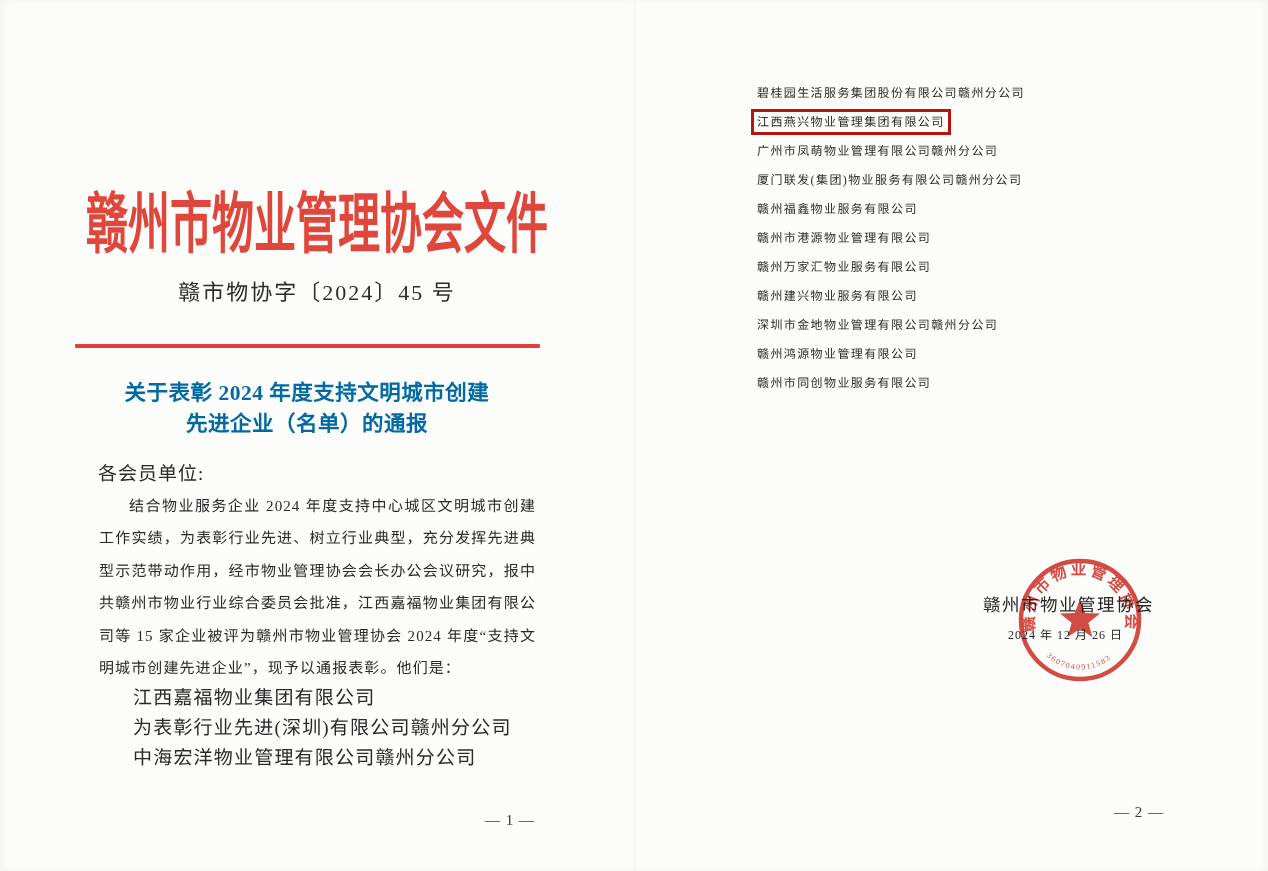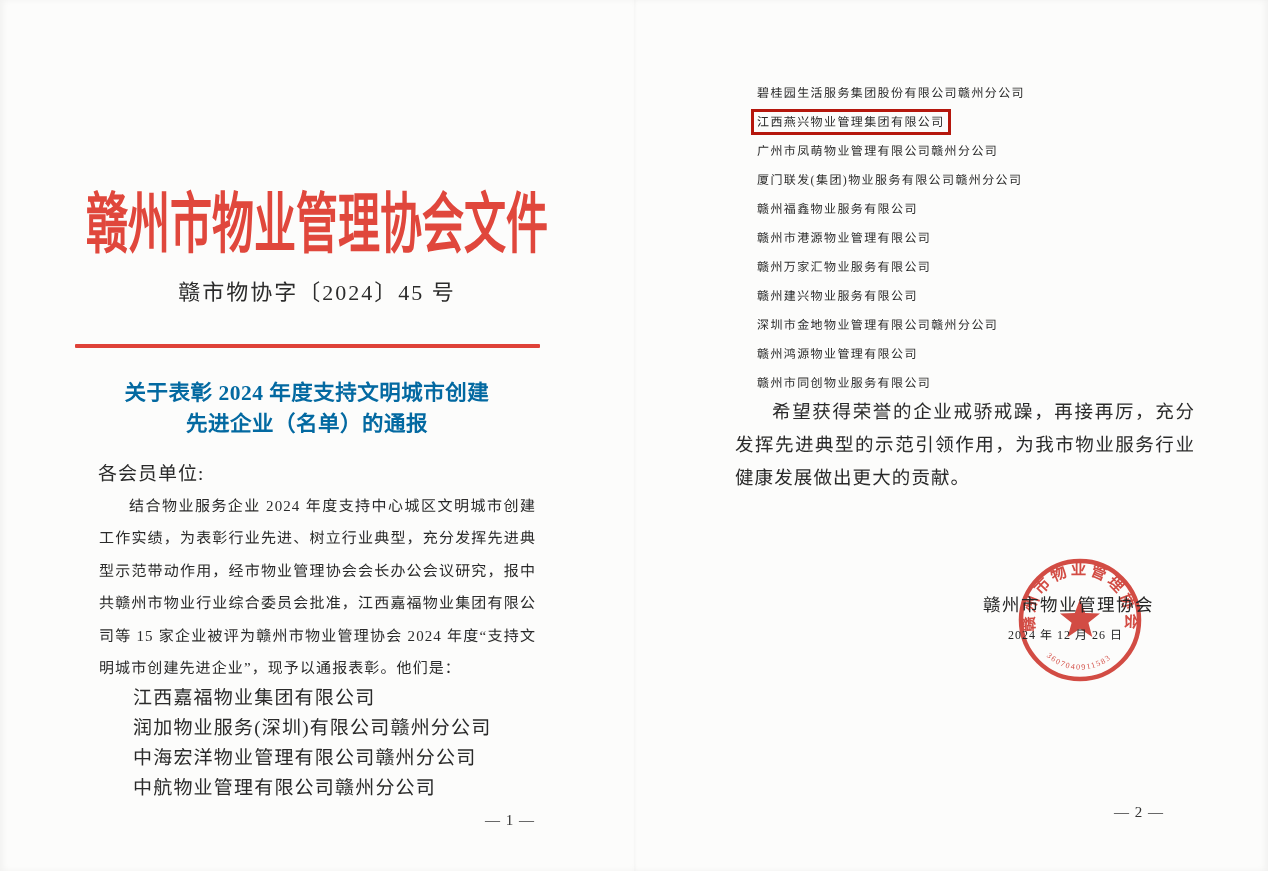--- a/index.html
+++ b/index.html
@@ -101,42 +101,40 @@
     <div class="doc-number">赣市物协字〔2024〕45 号</div>
     <div class="red-rule"></div>
     <h2 class="doc-title">
       <span>关于表彰 2024 年度支持文明城市创建</span><br>
       <span>先进企业（名单）的通报</span>
     </h2>
     <div class="salutation">各会员单位:</div>
     <p class="body-para">结合物业服务企业 2024 年度支持中心城区文明城市创建工作实绩，为表彰行业先进、树立行业典型，充分发挥先进典型示范带动作用，经市物业管理协会会长办公会议研究，报中共赣州市物业行业综合委员会批准，江西嘉福物业集团有限公司等 15 家企业被评为赣州市物业管理协会 2024 年度“支持文明城市创建先进企业”，现予以通报表彰。他们是：</p>
     <ul class="company-list company-list-1">
       <li>江西嘉福物业集团有限公司</li>
-      <li>润加物业服务(深圳)有限公司赣州分公司</li>
+      <li>为表彰行业先进(深圳)有限公司赣州分公司</li>
       <li>中海宏洋物业管理有限公司赣州分公司</li>
-      <li>中航物业管理有限公司赣州分公司</li>
     </ul>
     <div class="page-num page-num-1">— 1 —</div>
   </section>
 
   <section class="page page-right">
     <ul class="company-list company-list-2">
       <li>碧桂园生活服务集团股份有限公司赣州分公司</li>
       <li><span class="box"><span>江西燕兴物业管理集团有限公司</span></span></li>
       <li>广州市凤萌物业管理有限公司赣州分公司</li>
       <li>厦门联发(集团)物业服务有限公司赣州分公司</li>
       <li>赣州福鑫物业服务有限公司</li>
       <li>赣州市港源物业管理有限公司</li>
       <li>赣州万家汇物业服务有限公司</li>
       <li>赣州建兴物业服务有限公司</li>
       <li>深圳市金地物业管理有限公司赣州分公司</li>
       <li>赣州鸿源物业管理有限公司</li>
       <li>赣州市同创物业服务有限公司</li>
     </ul>
-    <p class="closing-para">希望获得荣誉的企业戒骄戒躁，再接再厉，充分发挥先进典型的示范引领作用，为我市物业服务行业健康发展做出更大的贡献。</p>
 
     <svg class="seal" viewBox="0 0 134 138">
       <defs>
         <path id="arcTop" d="M 23.5 82.4 A 46 46 0 1 1 110.5 82.4" fill="none"></path>
         <path id="arcBottom" d="M 29.2 98.9 A 49 49 0 0 0 104.8 98.9" fill="none"></path>
       </defs>
       <circle cx="67" cy="67" r="59" fill="none" stroke="#d0342b" stroke-width="4.5"></circle>
       <polygon fill="#d0342b" points="67,46 72.2,59.9 87,60.5 75.4,69.7 79.3,84 67,75.8 54.7,84 58.6,69.7 47,60.5 61.8,59.9"></polygon>
       <text font-size="15.5" fill="#d0342b" letter-spacing="3" font-weight="bold">
         <textPath href="#arcTop" startOffset="4">赣州市物业管理协会</textPath>

